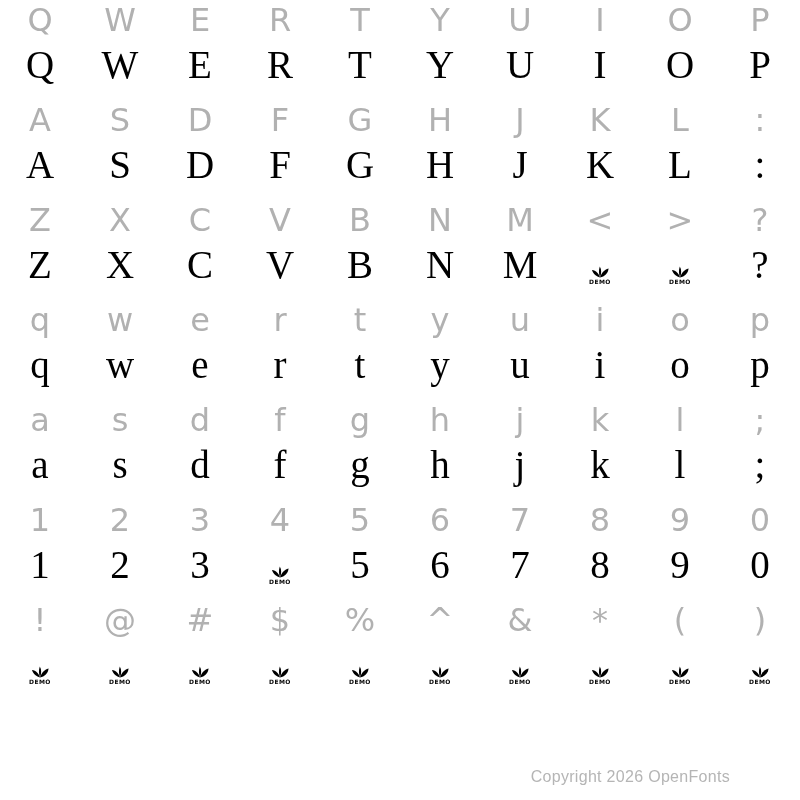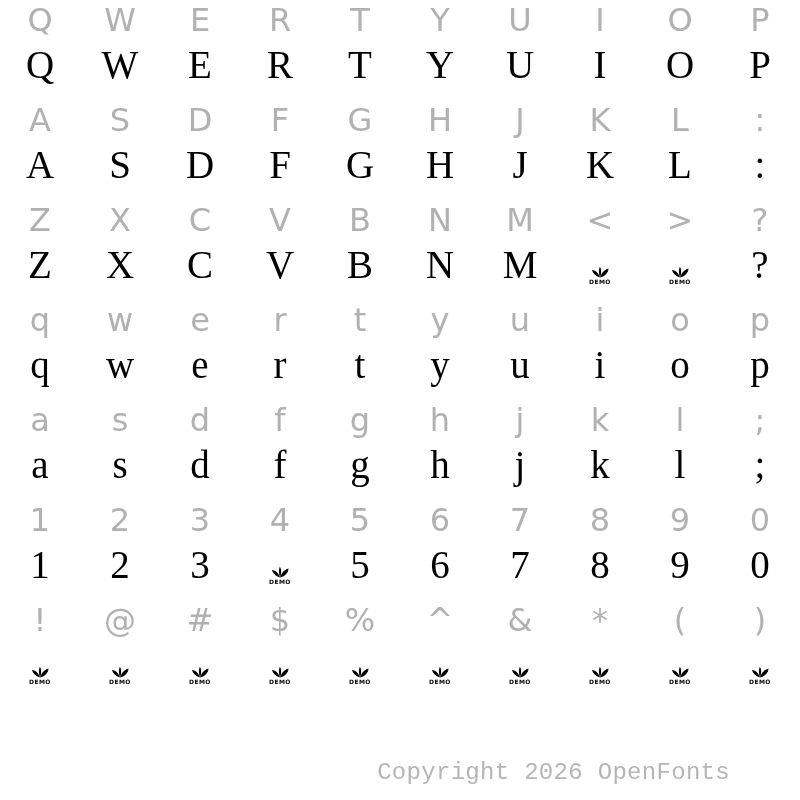--- a/index.html
+++ b/index.html
@@ -69,22 +69,22 @@
     line-height: 1;
     margin-top: 1px;
     color: var(--ink, #000000);
   }
   .footer {
     position: absolute;
     right: 70px;
     bottom: 14px;
   }
   .copyright {
-    font-family: Liberation Mono, monospace;
-    font-size: 24px;
+    font-family: Liberation Sans, sans-serif;
+    font-size: 16px;
     letter-spacing: 0.3px;
     color: var(--gray-soft, #b5b5b5);
   }
 </style>
 </head>
 <body>
 
 <div class="page">
   <main class="specimen">
       <div class="char-row">

